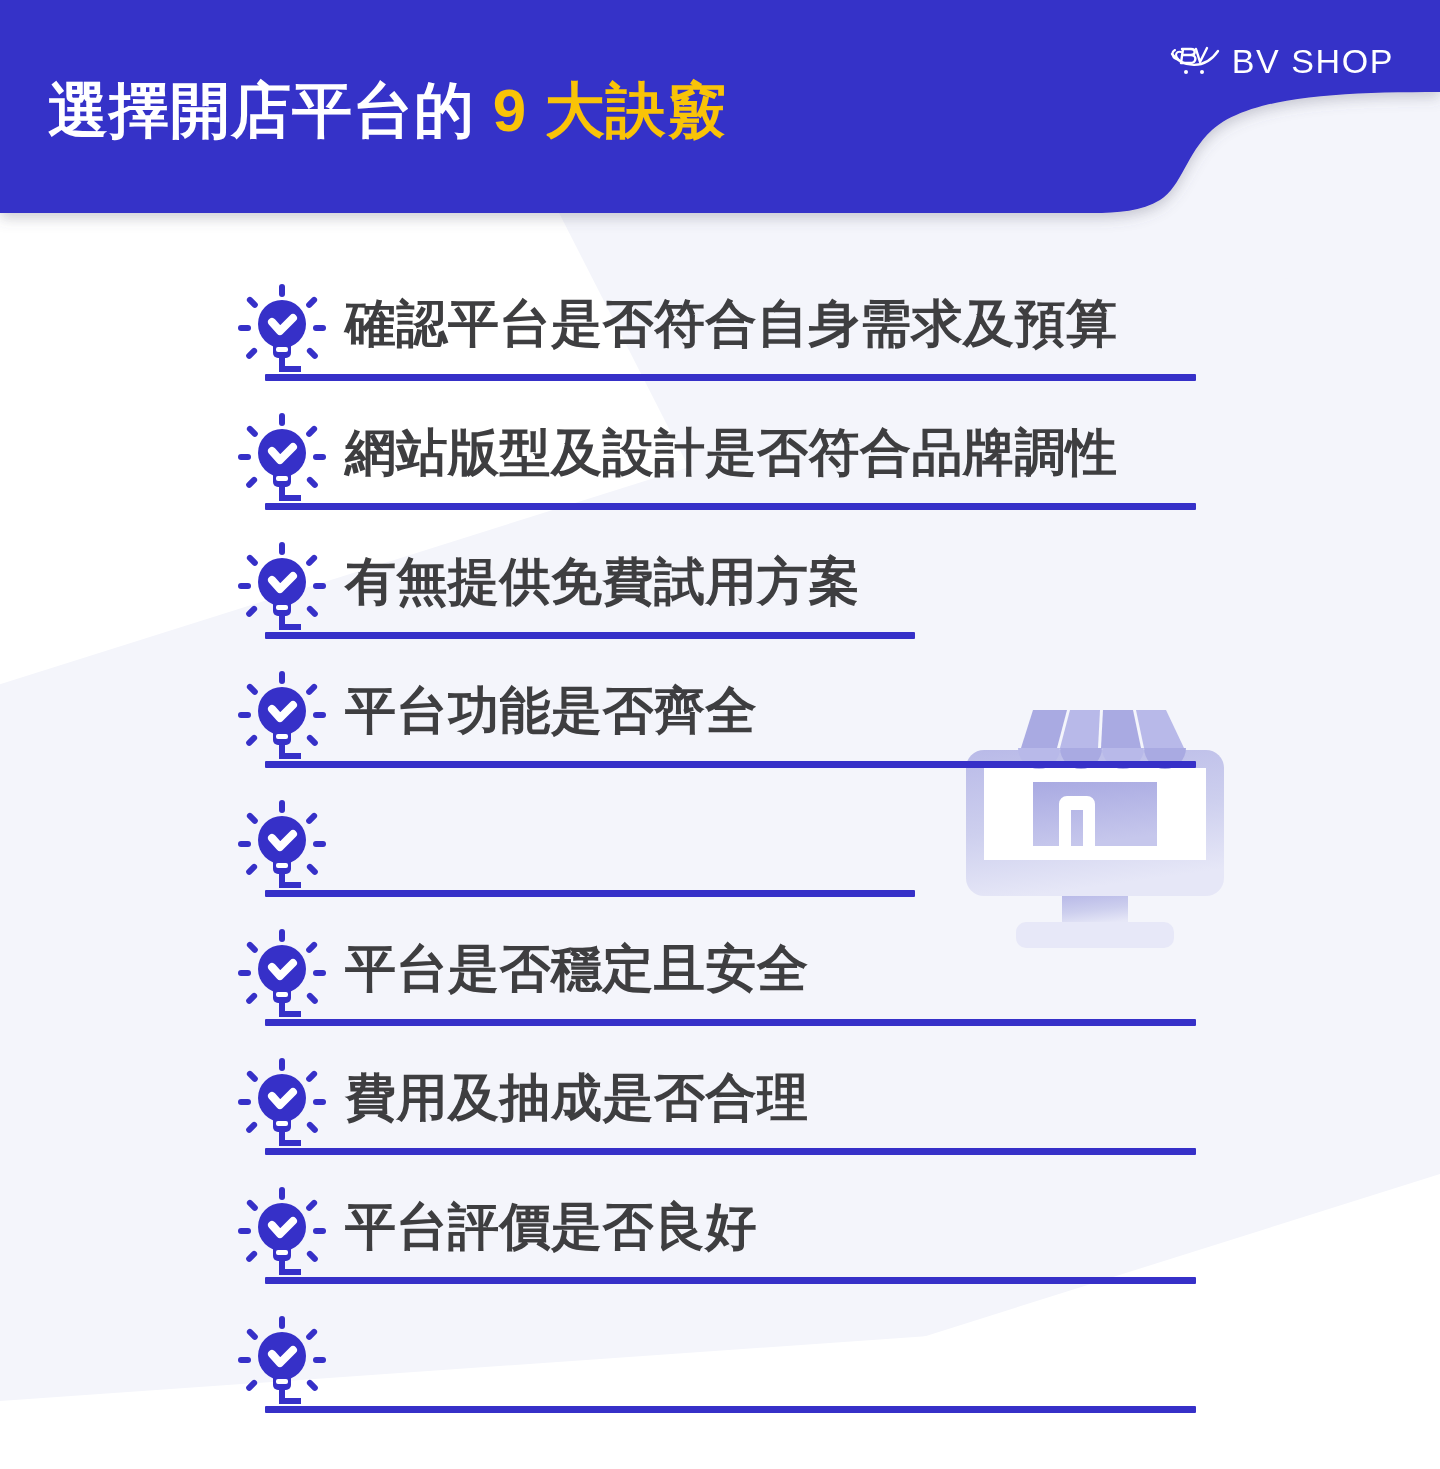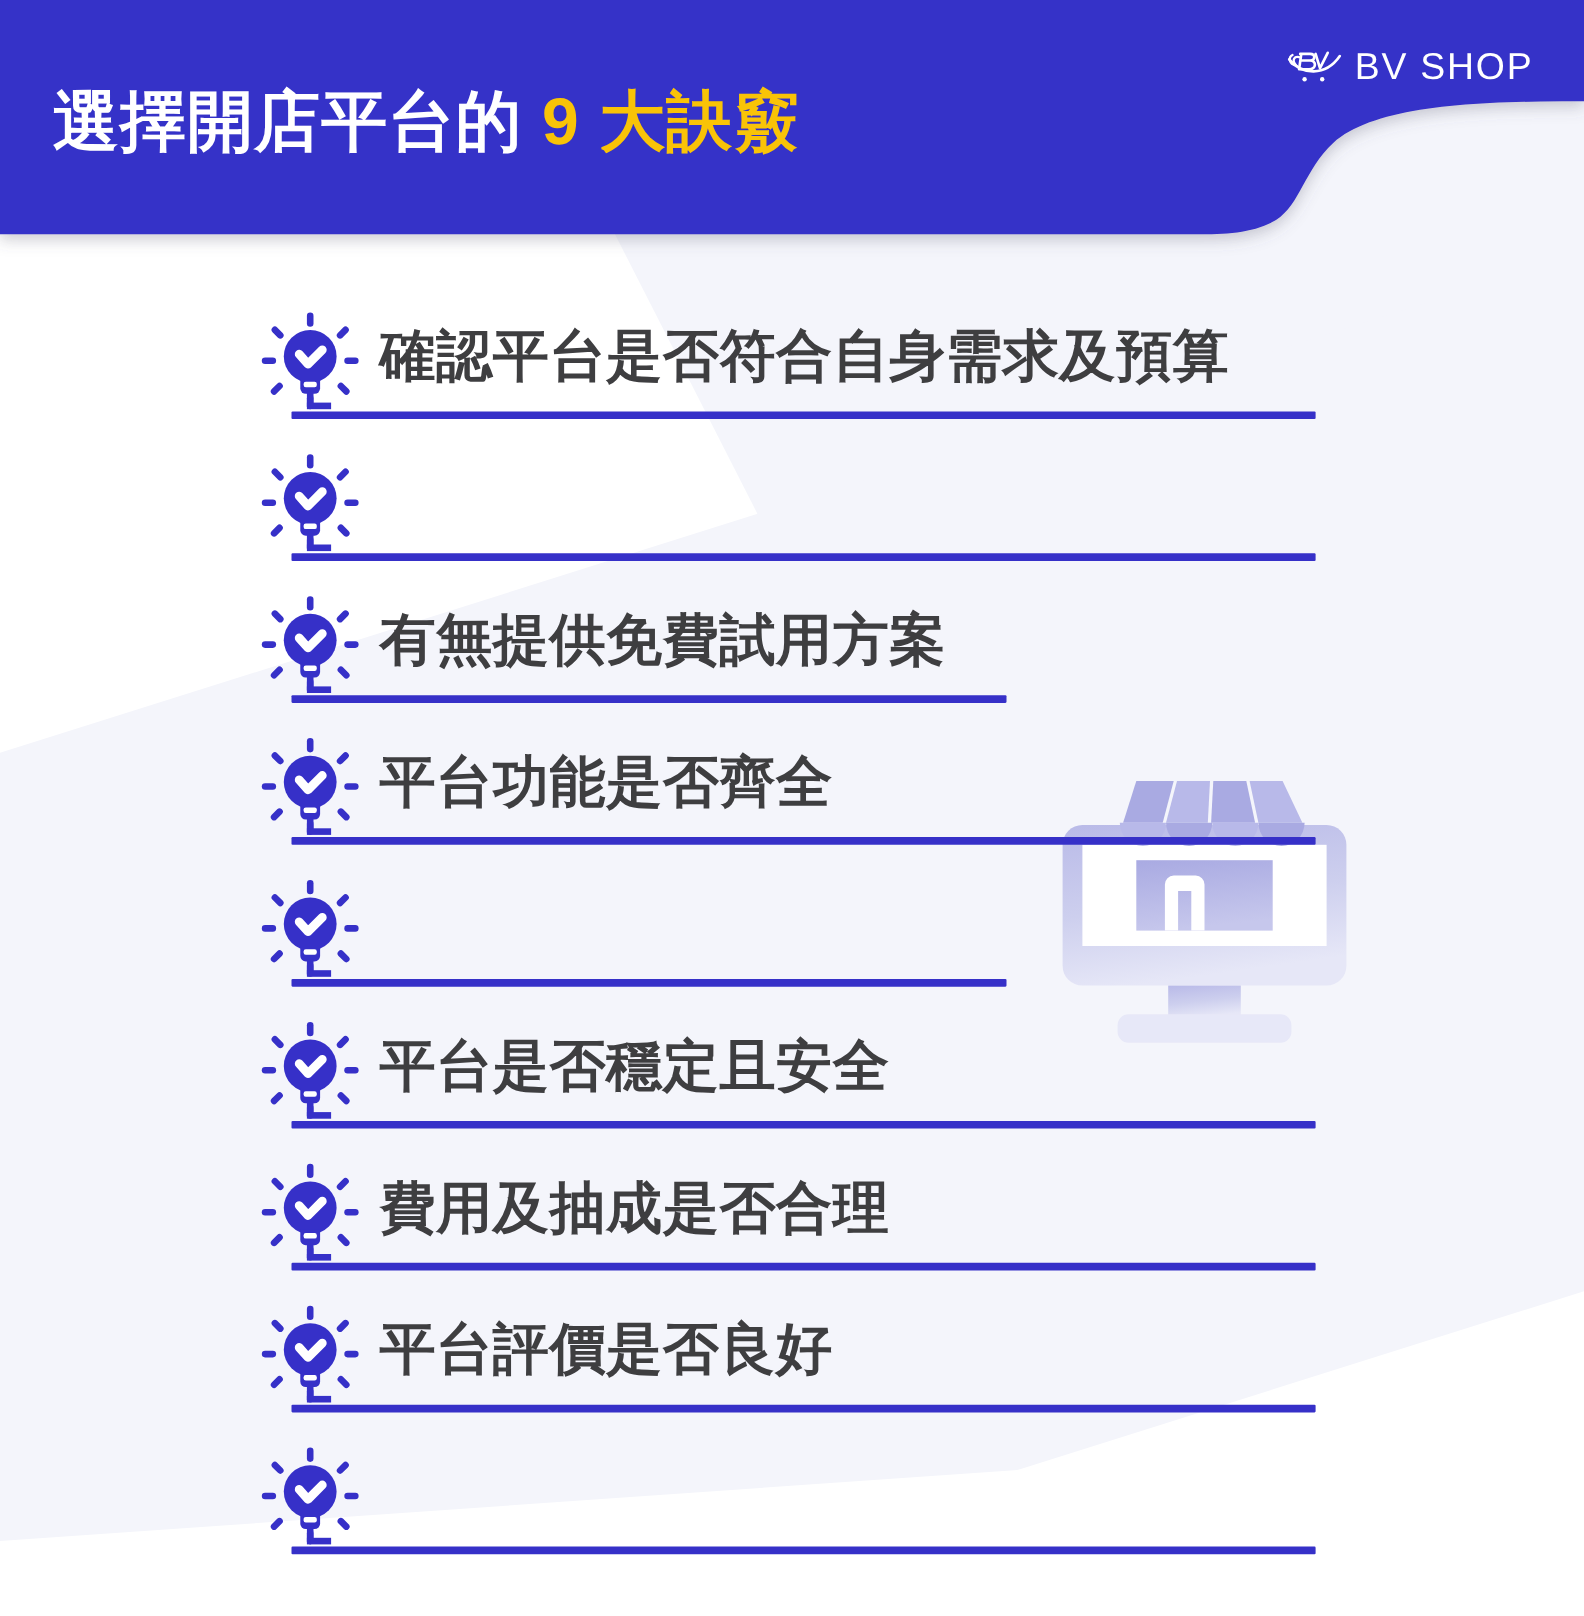--- a/index.html
+++ b/index.html
@@ -209,20 +209,21 @@
         <rect x="13" y="65" width="6" height="13" rx="3" transform="rotate(45 16 71)"></rect>
         <rect x="73" y="65" width="6" height="13" rx="3" transform="rotate(-45 76 71)"></rect>
         <circle cx="46" cy="42" r="24"></circle>
         <path d="M37 62 h18 v9 a5 5 0 0 1 -5 5 h-8 a5 5 0 0 1 -5 -5 z"></path>
         <rect x="43" y="74" width="6" height="14"></rect>
         <rect x="43" y="84" width="22" height="6"></rect>
       </g>
       <path d="M36 40 l8 9 l13 -13" fill="none" stroke="#ffffff" stroke-width="8" stroke-linecap="round" stroke-linejoin="round"></path>
       <rect x="40" y="65" width="12" height="5" rx="2" fill="#ffffff"></rect>
     </svg>
+    <div class="row-label">網站版型及設計是否符合品牌調性</div>
     <div class="row-rule" style="width: 931px;"></div>
   </div>
 
   <div class="row">
     <svg class="bulb-icon" viewBox="0 0 92 92" aria-hidden="true">
       <g fill="#3630c8">
         <rect x="43" y="2" width="6" height="13" rx="3"></rect>
         <rect x="43" y="77" width="6" height="13" rx="3"></rect>
         <rect x="2" y="43" width="13" height="6" rx="3"></rect>
         <rect x="77" y="43" width="13" height="6" rx="3"></rect>

